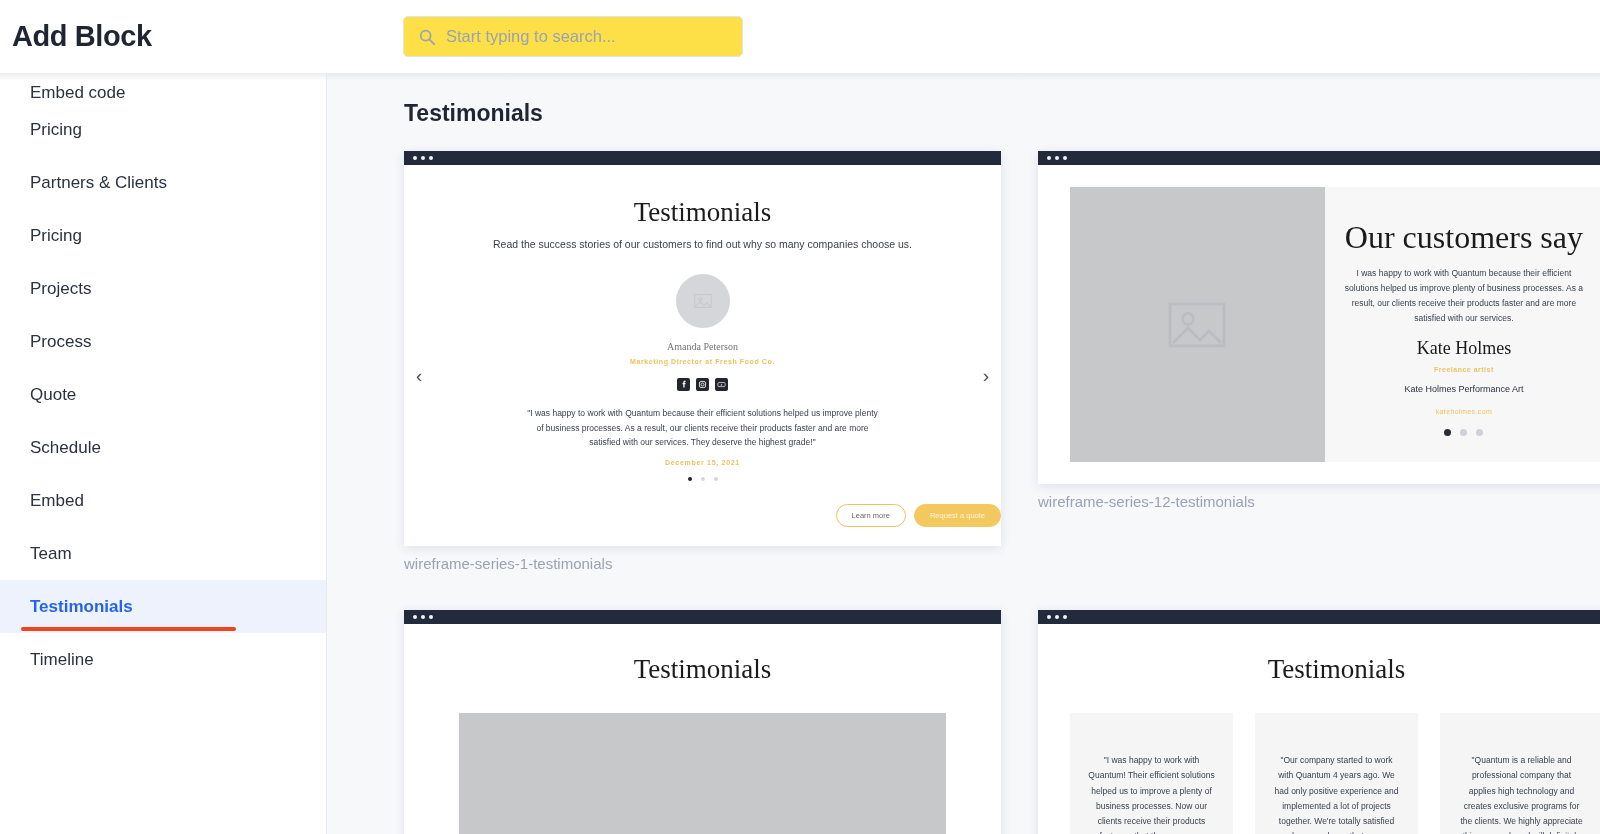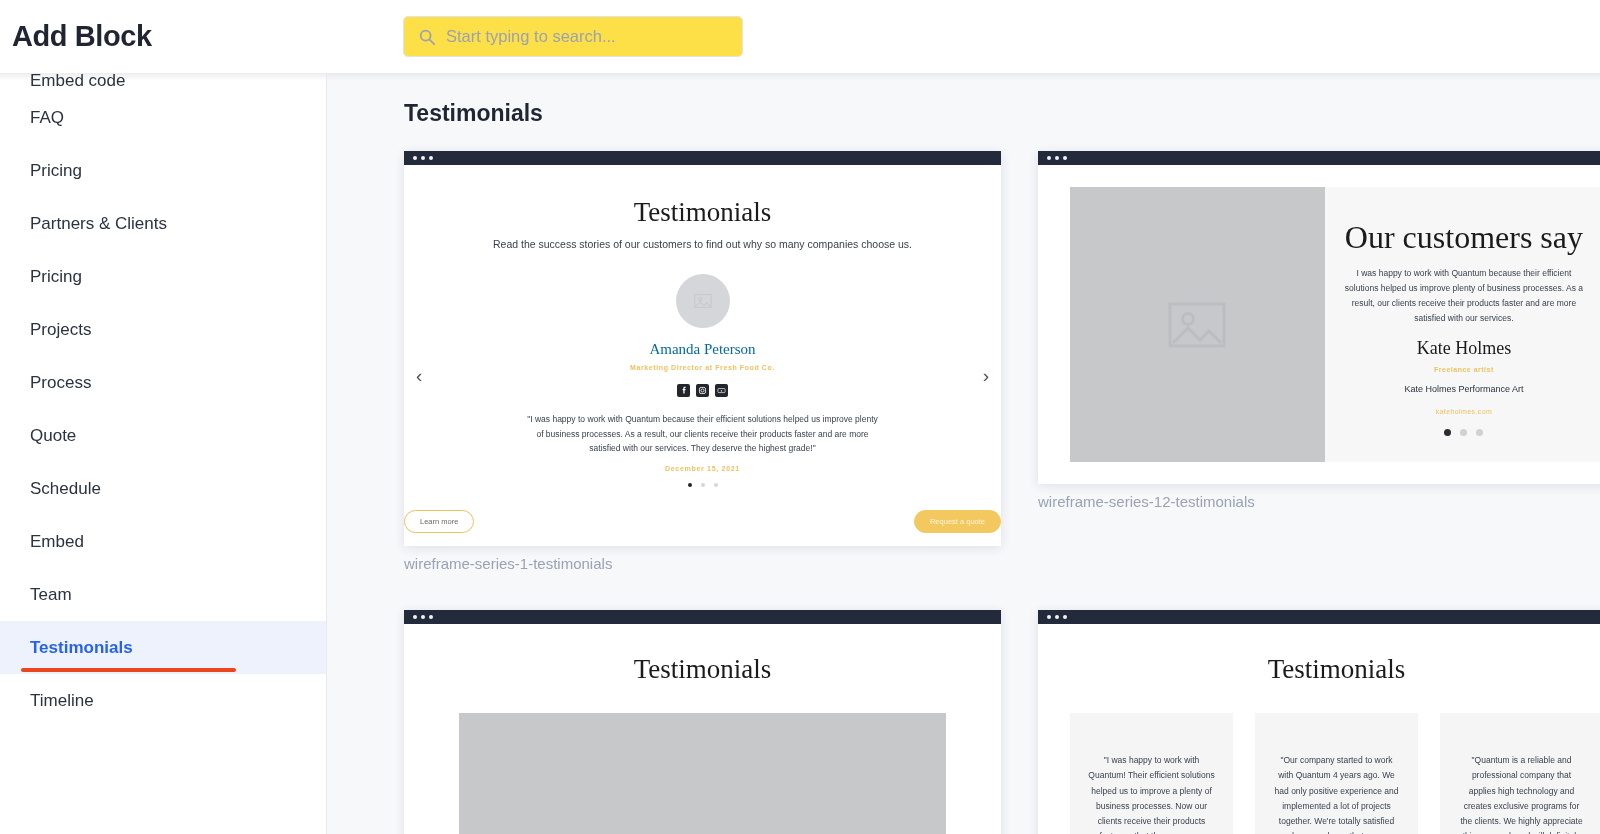--- a/index.html
+++ b/index.html
@@ -41,21 +41,21 @@
 
   
   .sidebar {
     position: absolute; left: 0; top: 73px;
     width: 327px; height: 761px;
     background: #ffffff;
     border-right: 1px solid #e6e9f0;
     overflow: hidden;
     z-index: 20;
   }
-  .sidebar-inner { position: relative; padding-top: 0; }
+  .sidebar-inner { position: relative; padding-top: 12px; }
   .nav-item {
     height: 53px; display: flex; align-items: center;
     padding-left: 30px;
     font-size: 17px; color: #2b3240;
     cursor: pointer; position: relative;
   }
   .nav-item.clipped { height: 18px; align-items: flex-end; padding-bottom: 0; }
   .nav-item.active {
     background: #eef2fd;
     color: #2563eb; font-weight: bold;
@@ -110,33 +110,33 @@
   
   #card1 { left: 77px; top: 78px; width: 597px; height: 395px; }
   #card1 .card-body { height: 381px; padding-top: 32px; }
   .c1-title { text-align: center; font-family: "Liberation Serif", serif; font-size: 27px; color: #1b1b1b; }
   .c1-sub { text-align: center; font-size: 10.5px; color: #3a4150; margin-top: 10px; }
   .avatar {
     width: 54px; height: 54px; border-radius: 50%;
     background: #d4d6da; margin: 24px auto 0;
     display: flex; align-items: center; justify-content: center;
   }
-  .c1-name { text-align: center; font-family: "Liberation Serif", serif; font-size: 15px; color: #0369a1; margin-top: 13px; }
+  .c1-name { text-align: center; font-family: "Liberation Serif", serif; font-size: 10px; color: #737373; margin-top: 13px; }
   .c1-role { text-align: center; font-size: 7px; color: #ecc25f; letter-spacing: 0.6px; font-weight: bold; margin-top: 6px; }
   .socials { display: flex; justify-content: center; gap: 6px; margin-top: 13px; }
   .soc { width: 13px; height: 13px; background: #23262c; border-radius: 2px; display:flex; align-items:center; justify-content:center; }
   .c1-quote {
     width: 360px; margin: 15px auto 0; text-align: center;
     font-size: 8.5px; line-height: 1.72; color: #3a4150;
   }
   .c1-date { text-align: center; font-size: 7px; color: #ecc25f; letter-spacing: 0.7px; font-weight: bold; margin-top: 9px; }
   .dots-row { display: flex; justify-content: center; gap: 9px; margin-top: 11px; }
   .cdot { width: 4px; height: 4px; border-radius: 50%; background: #d3d6dc; }
   .cdot.on { background: #23262c; }
-  .btn-row { display: flex; justify-content: space-between; gap: 8px; margin-top: 23px; }
+  .btn-row { display: flex; justify-content: flex-end; gap: 8px; margin-top: 23px; }
   .btn { font-size: 7.5px; padding: 6px 15px; border-radius: 20px; }
   .btn-outline { border: 1px solid #ecc25f; color: #6c6a62; background: #fff; }
   .btn-solid { background: #f3c85e; color: #fdf4dd; border: 1px solid #f3c85e; }
   .nav-arrow {
     position: absolute; top: 200px; font-size: 19px; color: #4a5160;
     font-family: "Liberation Sans", sans-serif; font-weight: 300;
   }
   .arrow-left { left: 12px; }
   .arrow-right { right: 12px; }
 
@@ -187,23 +187,20 @@
     </span>
     <input class="search-input" type="text" placeholder="Start typing to search..." style="">
   </div>
 </div>
 
 <div class="sidebar">
   <div class="sidebar-shadow"></div>
   <div class="sidebar-inner" id="sidebar-inner">
       <div class="nav-item clipped">
         <span>Embed code</span>
-      </div>
-      <div class="nav-item">
-        <span>FAQ</span>
       </div>
       <div class="nav-item">
         <span>Pricing</span>
       </div>
       <div class="nav-item">
         <span>Partners &amp; Clients</span>
       </div>
       <div class="nav-item">
         <span>Pricing</span>
       </div>

